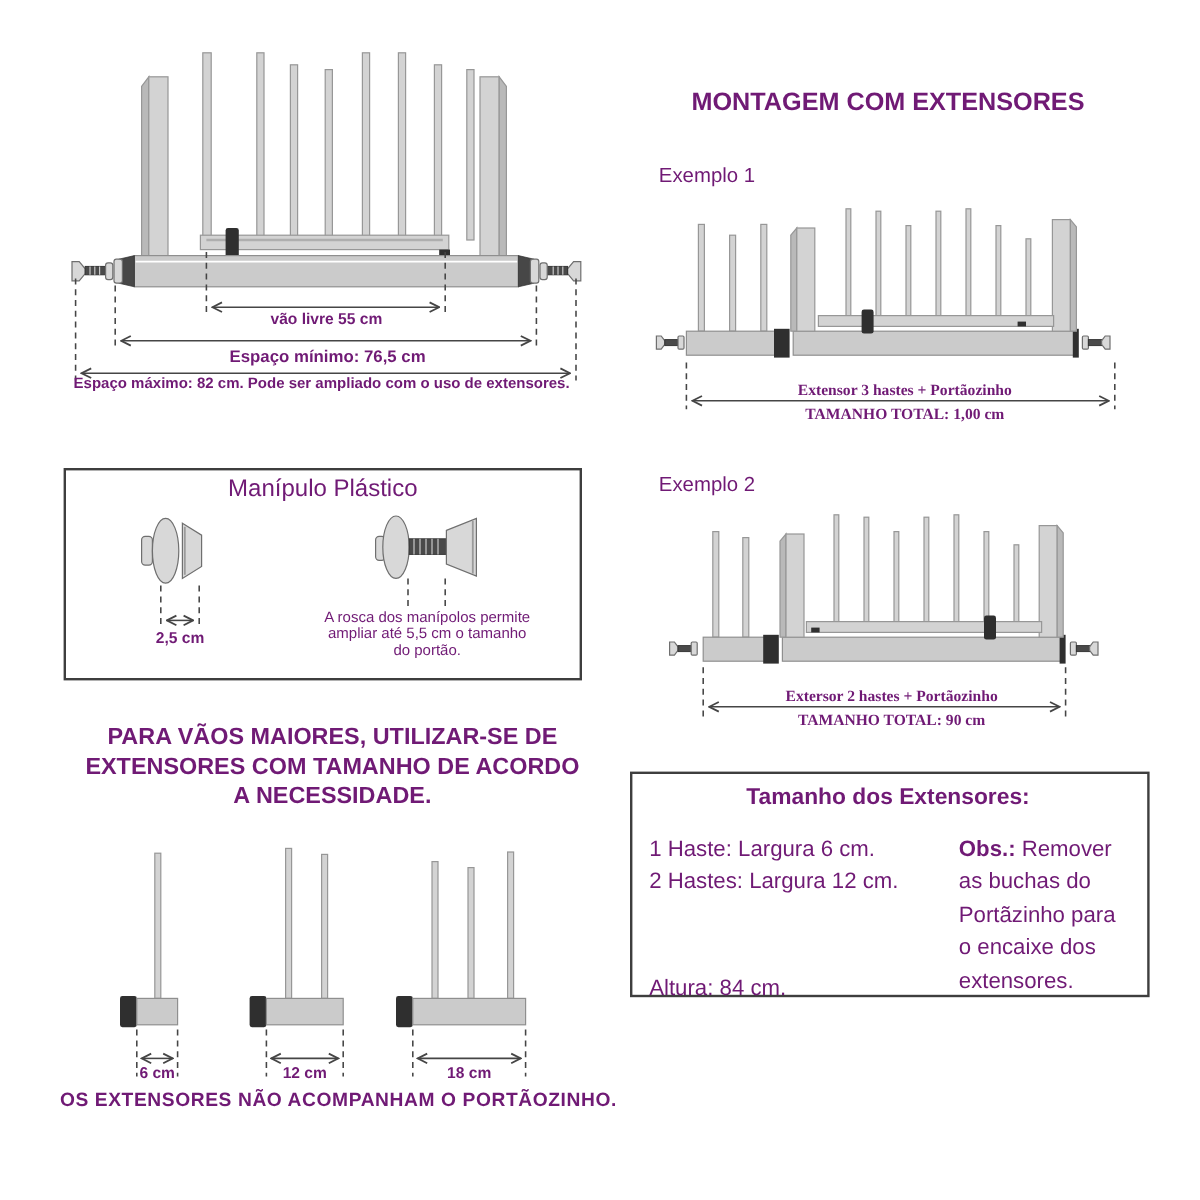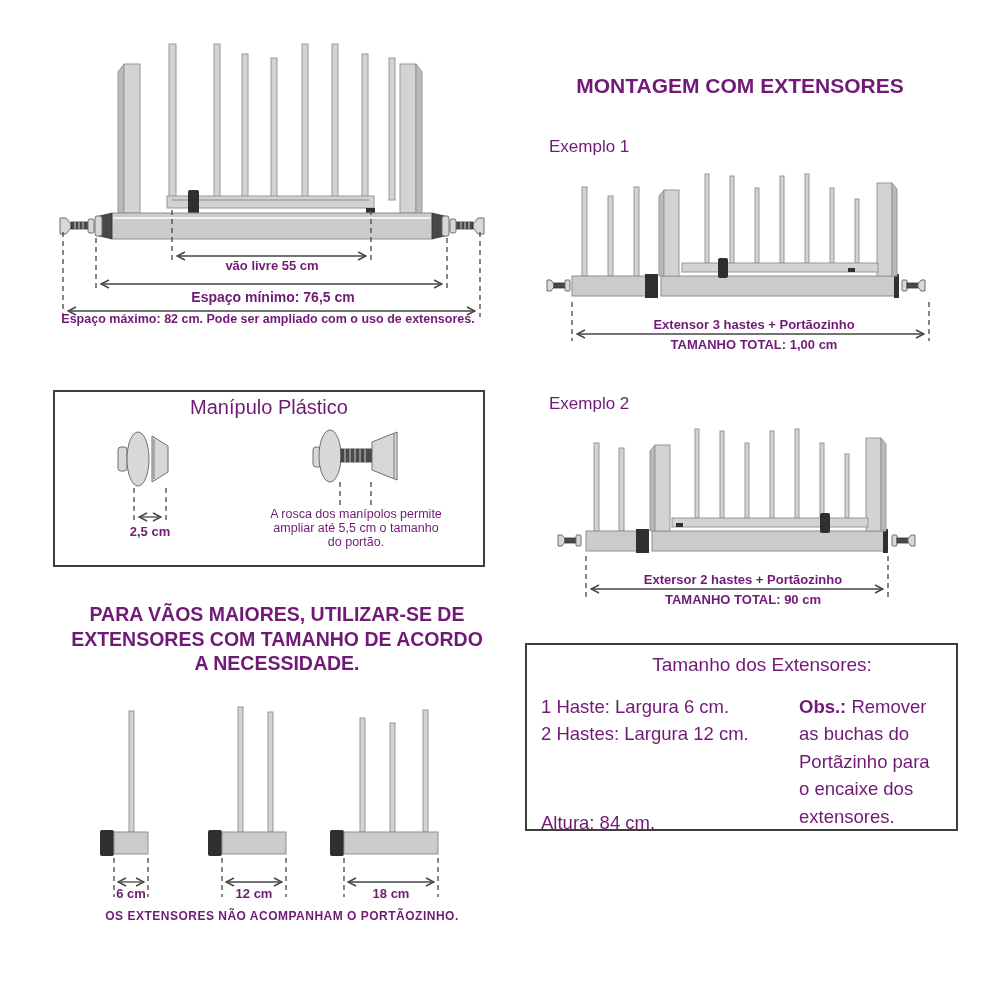--- a/index.html
+++ b/index.html
@@ -19,26 +19,26 @@
   .sw{fill:#d8d8d8;stroke:#6f6f6f;stroke-width:1;}
   .dim{stroke:#454545;stroke-width:1.3;fill:none;}
   .dash{stroke:#454545;stroke-width:1.3;fill:none;stroke-dasharray:5 4;}
   .tick{stroke:#c9c9c9;stroke-width:1;}
   
   .t-dim{font-size:13px;font-weight:700;}
   .t-dim14{font-size:14px;font-weight:700;}
   .t-dim12{font-size:12.5px;font-weight:700;}
   .t-h1{font-size:21px;font-weight:700;}
   .t-ex{font-size:17px;font-weight:400;}
-  .t-meas{font-size:13px;font-weight:700;}
+  .t-meas{font-size:13px;font-weight:700;font-family:Liberation Serif, serif;}
   .t-boxtitle{font-size:20px;font-weight:400;}
   .t-cap{font-size:12.5px;font-weight:400;line-height:14px;}
   .t-para{font-size:19.5px;font-weight:700;line-height:24.5px;}
-  .t-note{font-size:12px;font-weight:700;letter-spacing:0.5px;}
-  .t-tamtitle{font-size:19px;font-weight:400;margin-left:22px;}
+  .t-note{font-size:16px;font-weight:700;letter-spacing:0.5px;}
+  .t-tamtitle{font-size:19px;font-weight:700;}
   .t-item{font-size:18.5px;font-weight:400;line-height:27.4px;}
   .t-obs{font-size:18.5px;font-weight:400;line-height:27.4px;}
   .b{font-weight:700;}
 </style>
 </head>
 <body>
 
 <div class="page">
 
   <div class="box" style="left:53px;top:390px;width:428px;height:173px;"></div>

